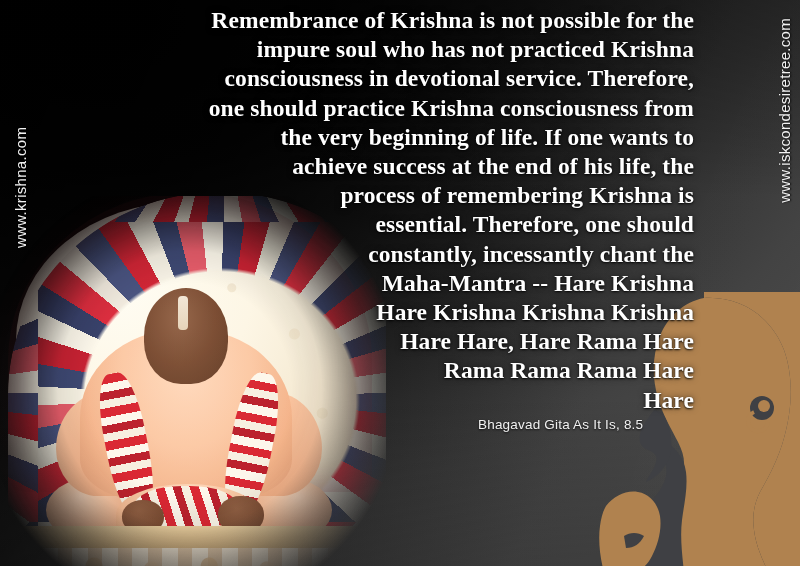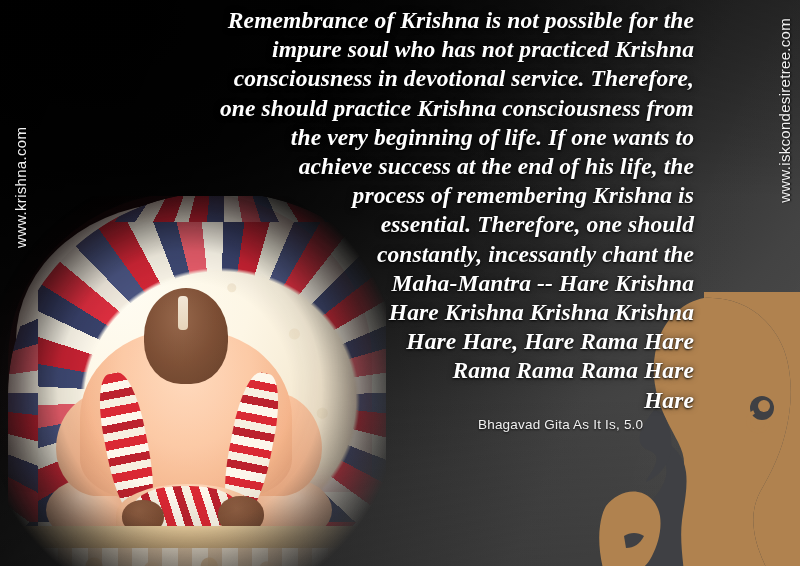--- a/index.html
+++ b/index.html
@@ -238,21 +238,20 @@
   .quote {
     position: absolute;
     left: 0;
     top: 6px;
     width: 712px;
     text-align: right;
     padding-right: 18px;
     box-sizing: border-box;
     color: #ffffff;
     font-family: "Liberation Serif", "DejaVu Serif", serif;
-    font-style: italic;
     font-weight: bold;
     font-size: 23.5px;
     line-height: 29.2px;
     letter-spacing: .1px;
     text-shadow: 0 1px 2px rgba(0,0,0,.85), 0 0 6px rgba(0,0,0,.55);
     white-space: pre-line;
   }
 
   .citation {
     position: absolute;
@@ -384,21 +383,21 @@
 achieve success at the end of his life, the
 process of remembering Krishna is
 essential. Therefore, one should
 constantly, incessantly chant the
 Maha-Mantra -- Hare Krishna
 Hare Krishna Krishna Krishna
 Hare Hare, Hare Rama Hare
 Rama Rama Rama Hare
 Hare</div>
 
-  <div class="citation">Bhagavad Gita As It Is, 5.0</div>
+  <div class="citation">Bhagavad Gita As It Is, 8.5</div>
 
   <div class="wm-left-pos">
     <span class="wm wm-left-inner">www.krishna.com</span>
   </div>
   <div class="wm-right-pos">
     <span class="wm wm-right-inner">www.iskcondesiretree.com</span>
   </div>
 
 </div>
 

